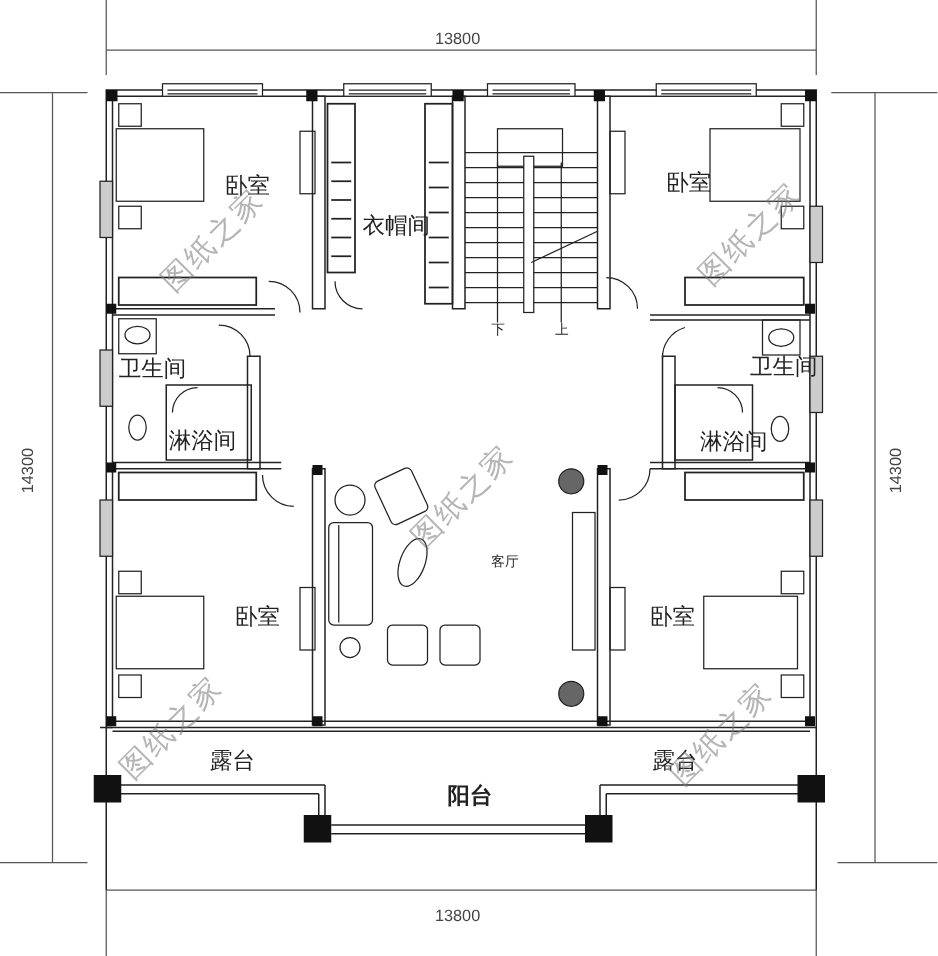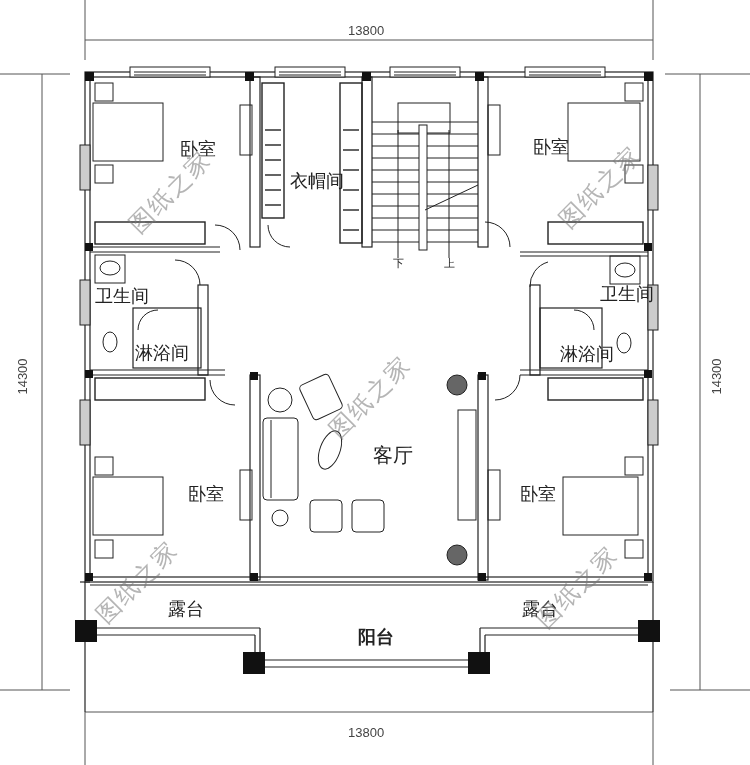--- a/index.html
+++ b/index.html
@@ -231,21 +231,21 @@
 <div class="dim v" style="left:4px;top:370px;">14300</div>
 <div class="dim v" style="left:698px;top:370px;">14300</div>
 
 <div class="lbl" style="left:180px;top:140px;">卧室</div>
 <div class="lbl" style="left:290px;top:140px;margin-top:32px;">衣帽间</div>
 <div class="lbl" style="left:533px;top:138px;">卧室</div>
 <div class="lbl" style="left:95px;top:287px;">卫生间</div>
 <div class="lbl" style="left:135px;top:344px;">淋浴间</div>
 <div class="lbl" style="left:600px;top:285px;">卫生间</div>
 <div class="lbl" style="left:560px;top:345px;">淋浴间</div>
-<div class="lbl" style="left:373px;top:445px;font-size:20px;font-family:Liberation Serif, serif;">客厅</div>
+<div class="lbl" style="left:393px;top:445px;font-size:11px;font-family:Liberation Serif, serif;">客厅</div>
 <div class="lbl" style="left:188px;top:485px;">卧室</div>
 <div class="lbl" style="left:520px;top:485px;">卧室</div>
 <div class="lbl" style="left:168px;top:600px;">露台</div>
 <div class="lbl" style="left:358px;top:628px;font-weight:bold;">阳台</div>
 <div class="lbl" style="left:522px;top:600px;">露台</div>
 
 <div class="lbl small" style="left:393px;top:258px;">下</div>
 <div class="lbl small" style="left:444px;top:258px;">上</div>
 
 <div class="wm" style="left:118px;top:180px;">图纸之家</div>

